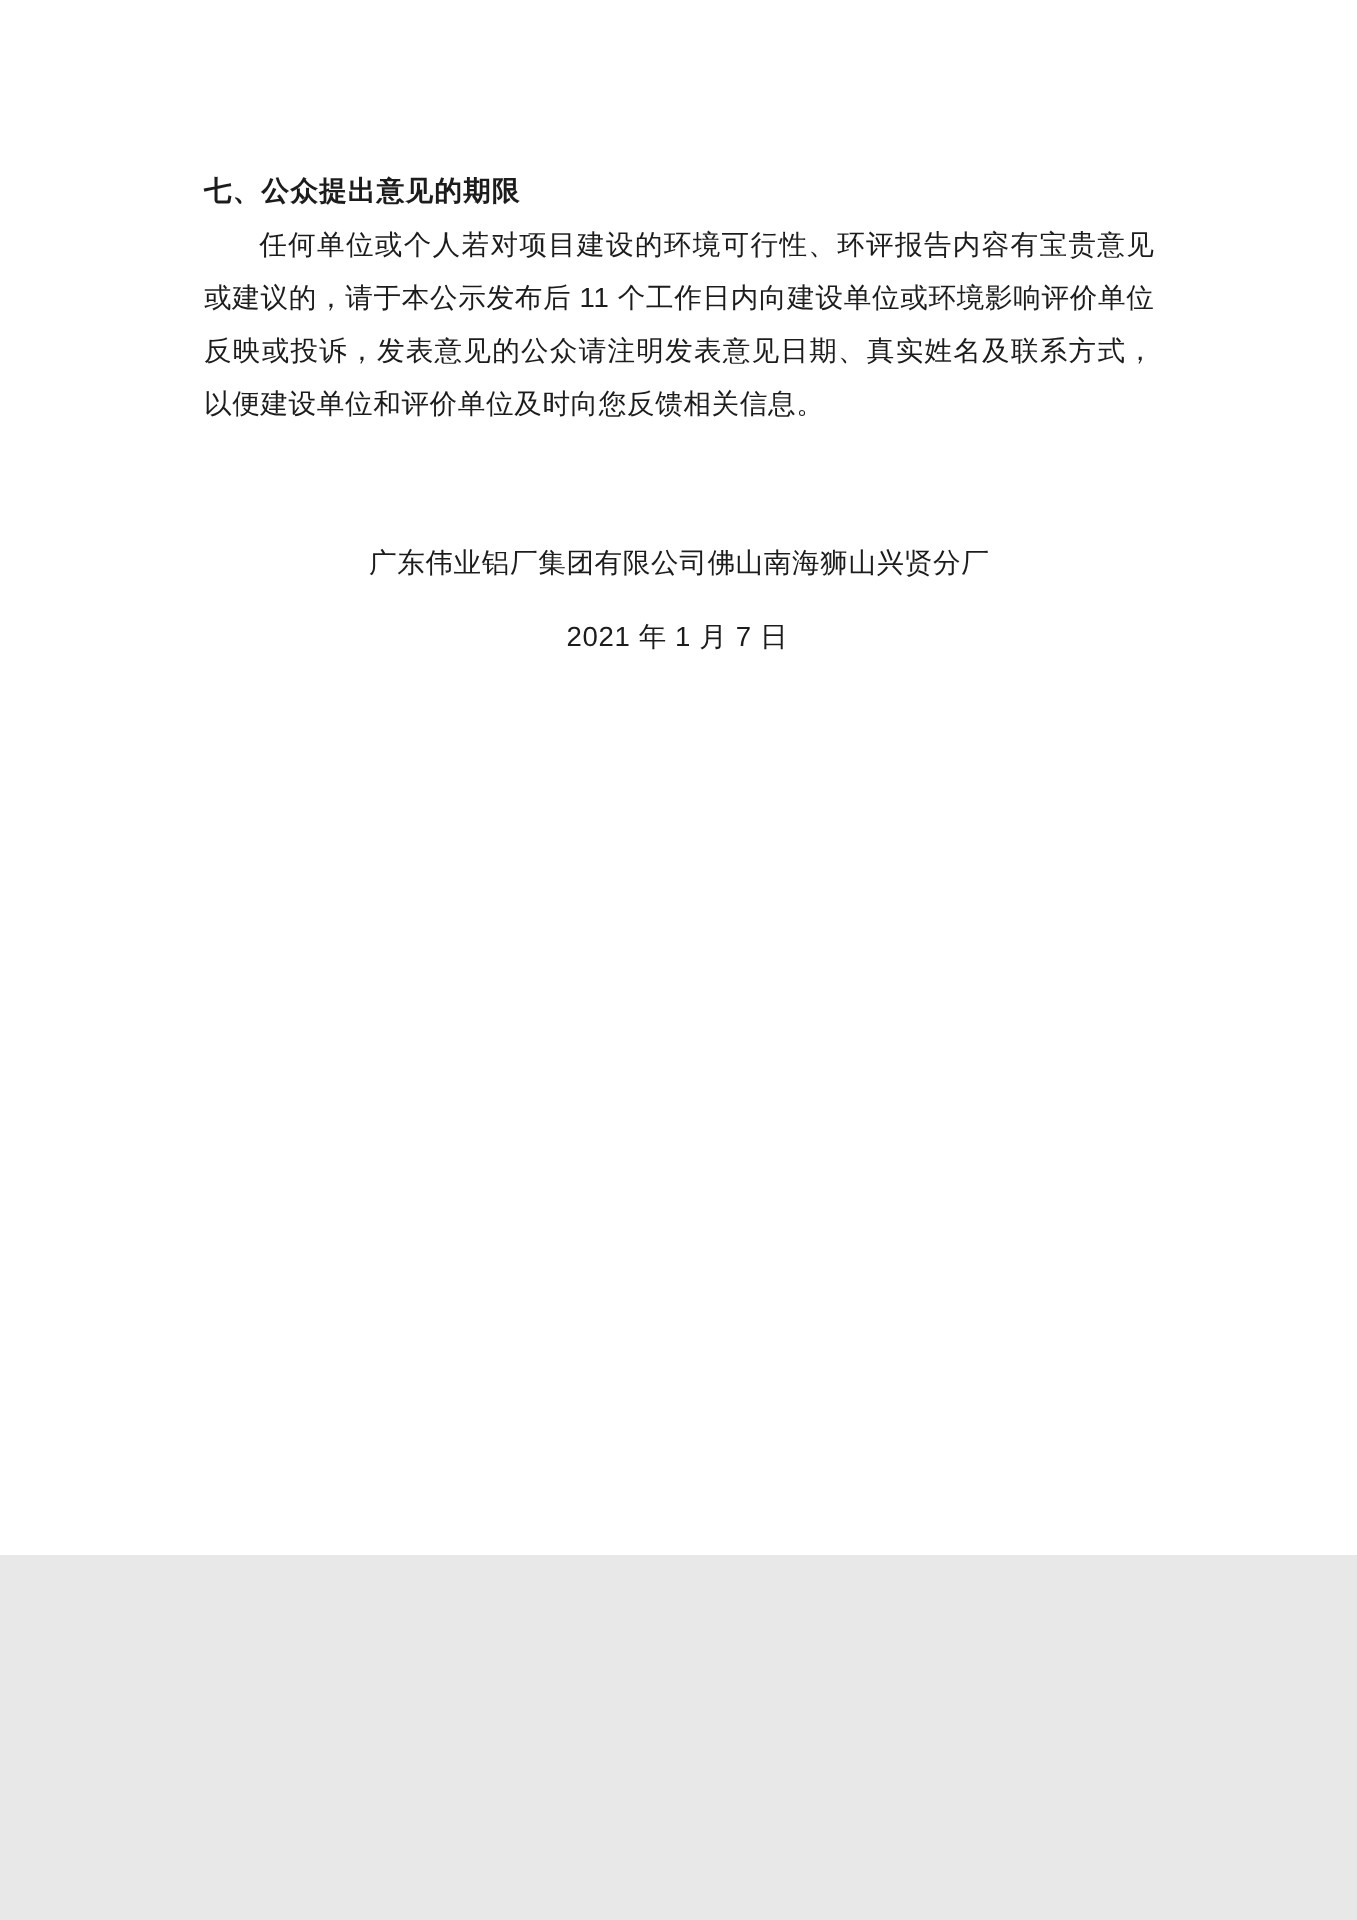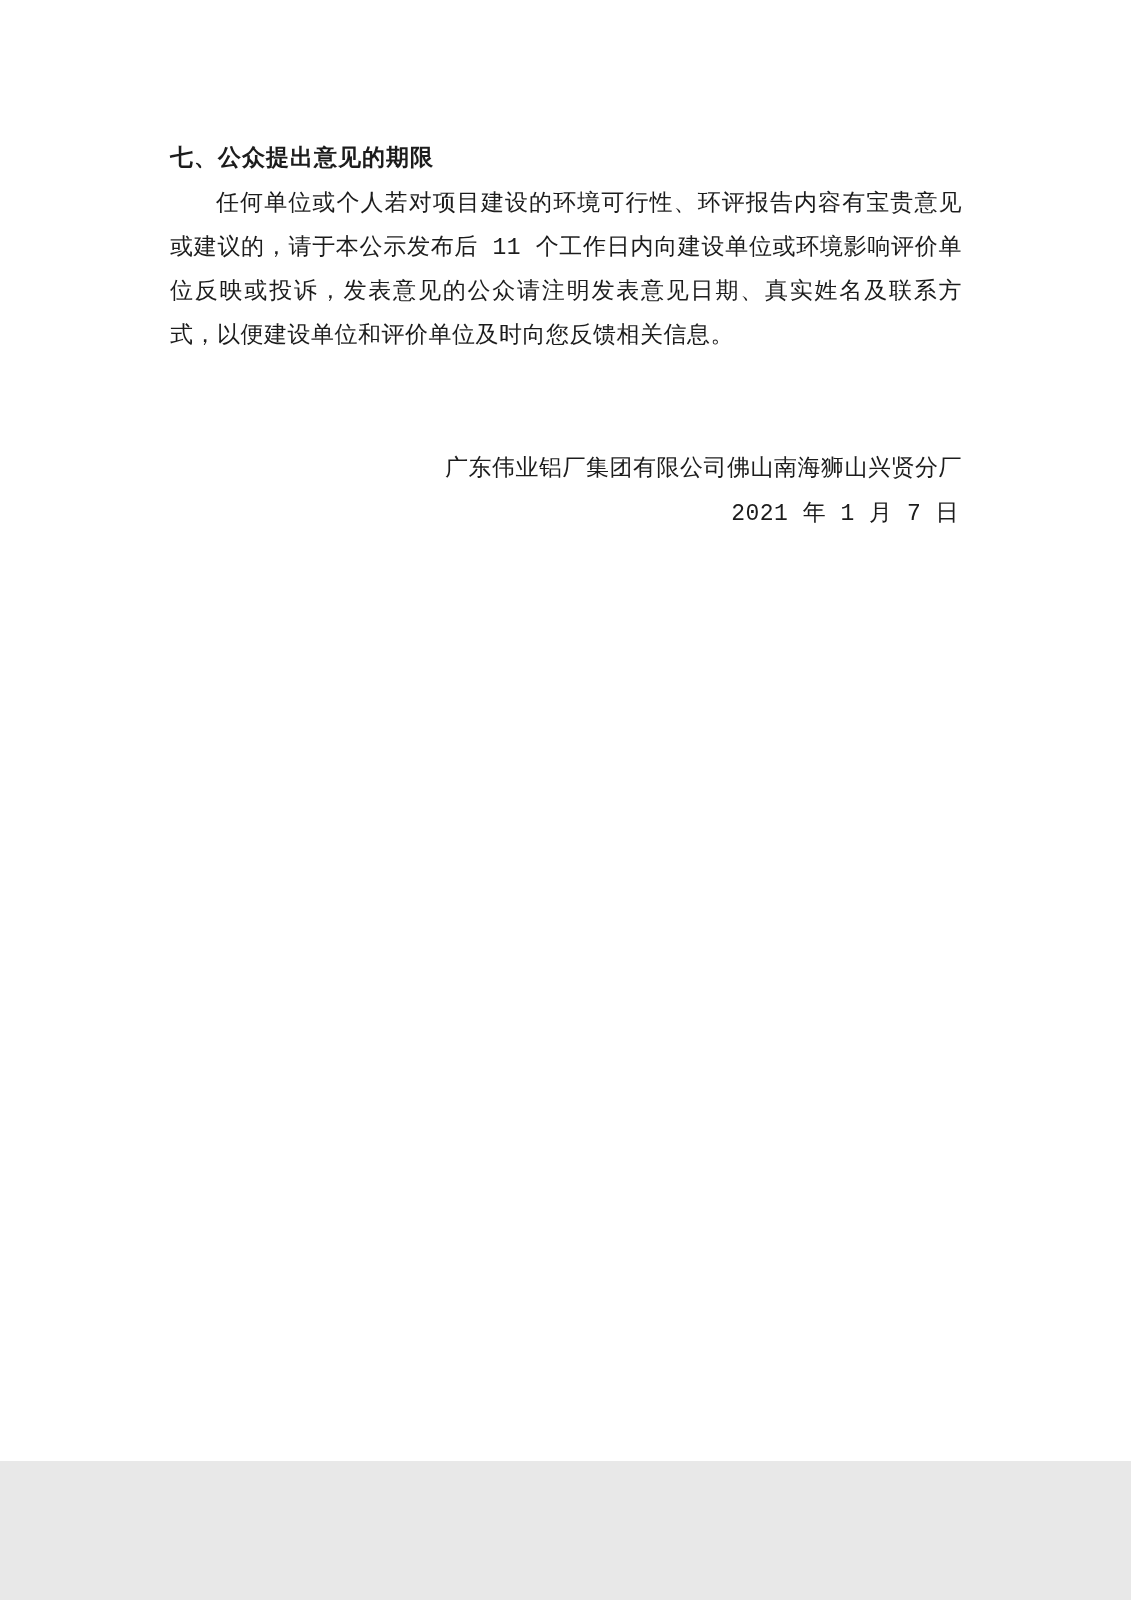--- a/index.html
+++ b/index.html
@@ -4,25 +4,25 @@
 <style>
   * { box-sizing: border-box; }
   html, body {
     margin: 0;
     padding: 0;
     background: #e8e8e8;
   }
   .page {
     position: relative;
     width: 1131px;
-    height: 1461px;
+    height: 1296px;
     margin: 0 auto;
     background: #ffffff;
     color: #1c1c1c;
-    font-family: Liberation Mono, monospace;
+    font-family: Liberation Sans, sans-serif;
     overflow: hidden;
   }
   .content {
     position: absolute;
     top: 137px;
     left: 170px;
     width: 792px;
   }
   .doc-heading {
     margin: 0;
@@ -39,30 +39,30 @@
     text-indent: 2em;
     text-align: justify;
     text-justify: inter-ideograph;
     word-break: break-all;
     letter-spacing: 0.5px;
   }
   .sig-spacer {
     height: 89px;
   }
   .signature-block {
-    text-align: right;
+    text-align: center;
   }
   .signature-company {
     margin: 0;
     font-size: 23px;
     line-height: 45px;
     letter-spacing: 0.5px;
   }
   .signature-date {
-    margin: 0;
+    margin: 16px;
     font-size: 23px;
     line-height: 45px;
     letter-spacing: 0.5px;
     padding-right: 3px;
   }
 </style>
 </head>
 <body>
 
 <div class="page">

